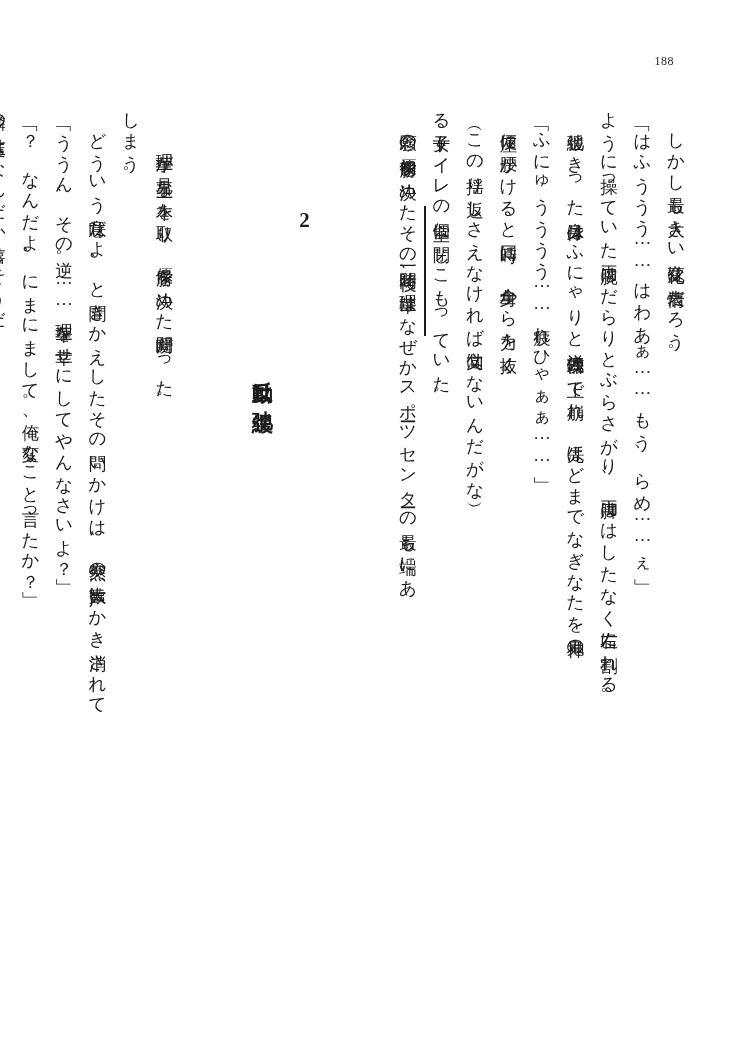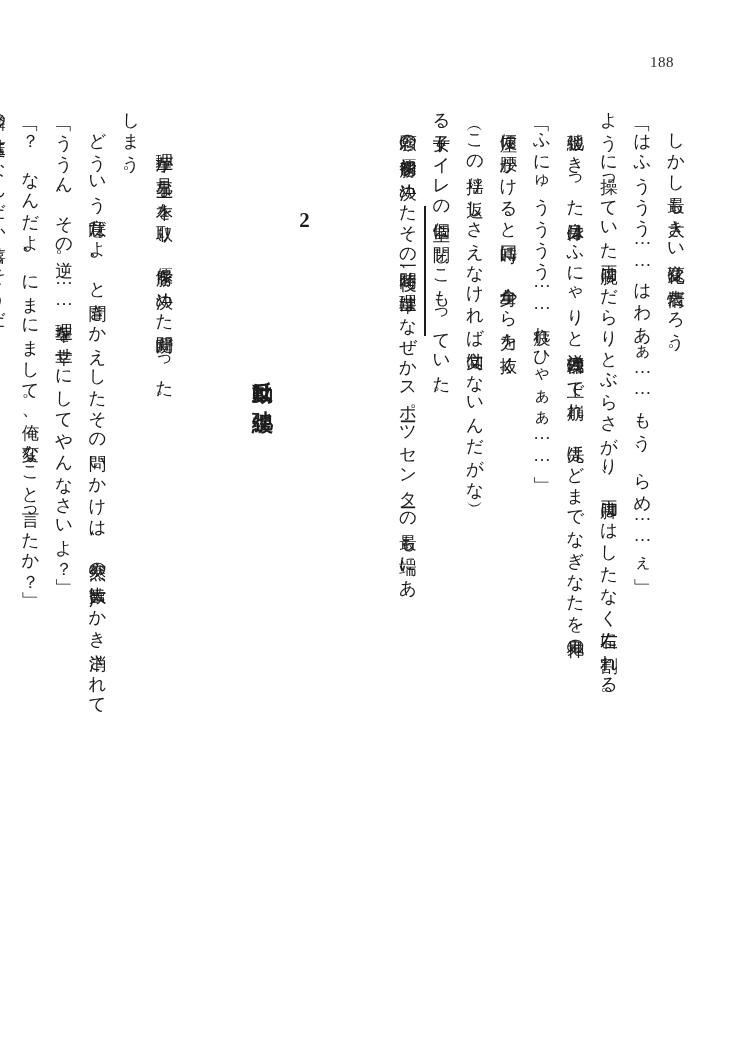--- a/index.html
+++ b/index.html
@@ -16,21 +16,21 @@
     width: 736px;
     height: 1038px;
     background: #ffffff;
     overflow: hidden;
   }
   
   #page-number {
     position: absolute;
     top: 54px;
     right: 62px;
-    font-size: 15px;
+    font-size: 12px;
     letter-spacing: 0.5px;
     color: #2a2a2a;
   }
   
   #text-body {
     position: absolute;
     top: 100px;
     right: 52px;
     height: 900px;
     display: flex;

